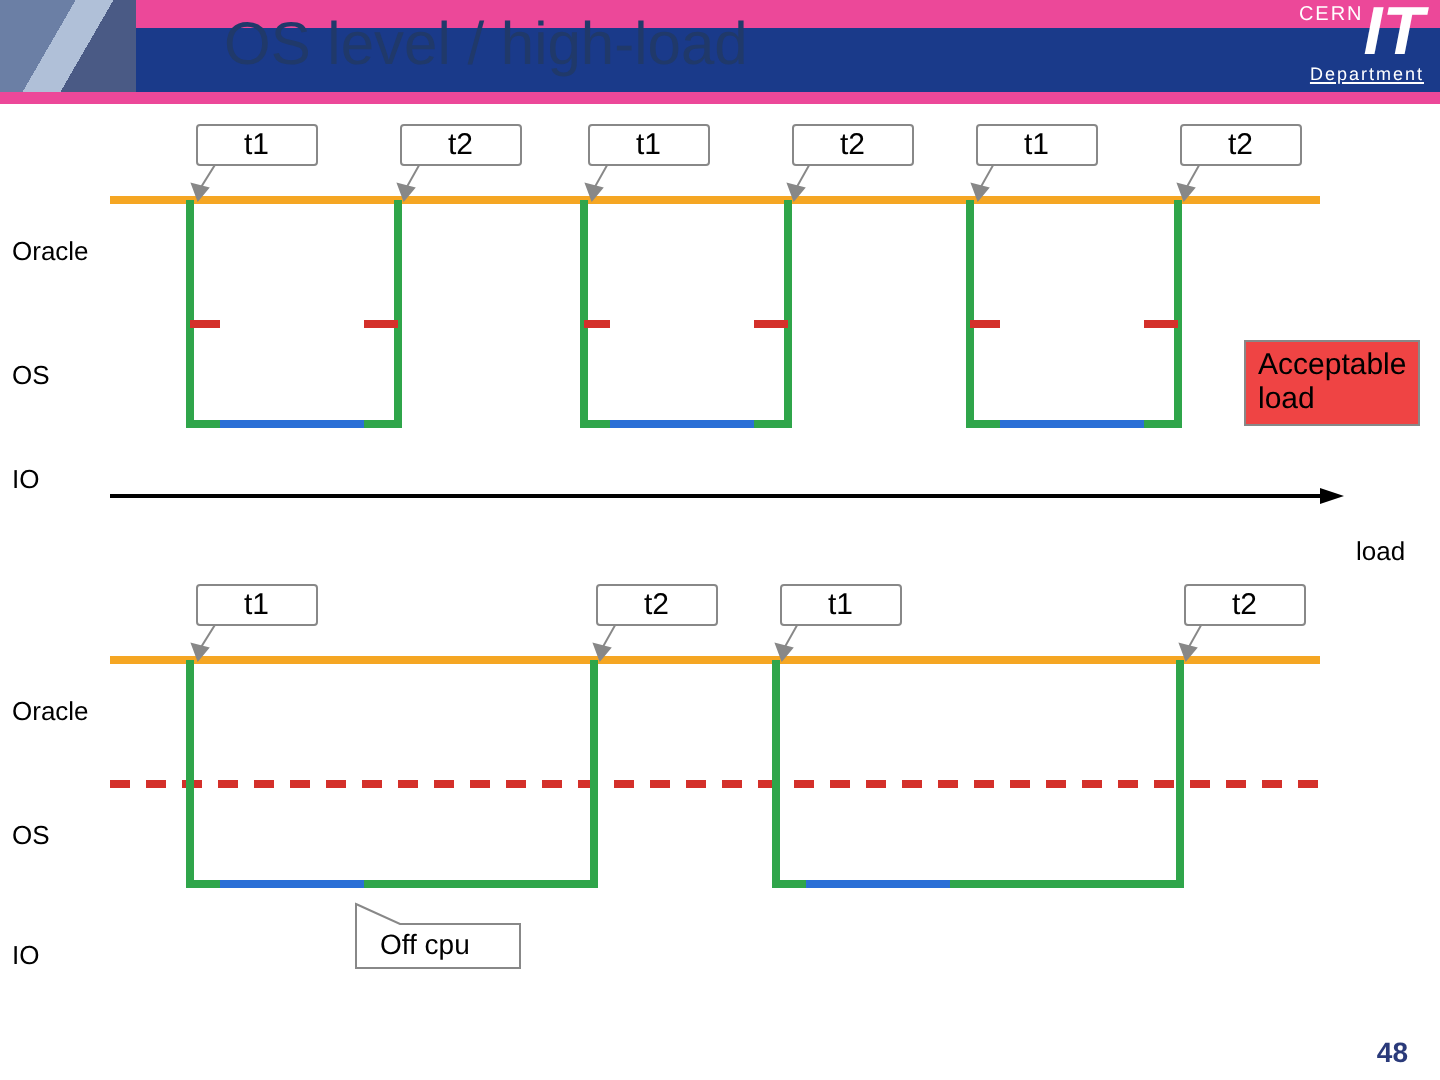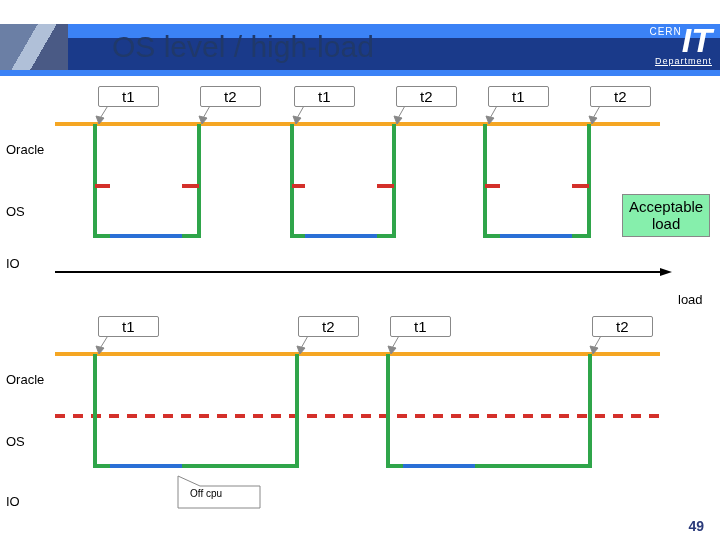--- a/index.html
+++ b/index.html
@@ -1,28 +1,28 @@
 <!DOCTYPE html>
 <html><head>
 <meta charset="utf-8">
 <style>
   html,body{margin:0;padding:0;width:720px;height:540px;font-family:Arial,Helvetica,sans-serif;background:#fff;}
-  .header{position:relative;height:52px;background:#3b82f6;margin-top:24px;}
+  .header{position:relative;height:52px;background:#ec4899;}
   .header-bar{position:absolute;left:0;top:14px;width:720px;height:32px;background:#1a3a8a;}
   .header-photo{position:absolute;left:0;top:0;width:68px;height:46px;background:linear-gradient(120deg,#6b7fa5 0 40%,#b0c0d8 40% 60%,#4a5a85 60% 100%);}
   .title{position:absolute;left:112px;top:6px;color:#20396a;font-size:30px;font-weight:400;}
   .logo{position:absolute;right:8px;top:2px;color:#fff;font-family:Arial;}
   .logo .cern{font-size:10px;letter-spacing:1px;vertical-align:top;}
   .logo .it{font-size:34px;font-weight:700;font-style:italic;line-height:28px;}
   .logo .dept{font-size:9px;letter-spacing:1px;display:block;text-align:right;text-decoration:underline;}
   .stage{position:relative;width:720px;}
   svg{display:block;}
   .t-label{position:absolute;font-size:15px;font-weight:400;background:#fff;border:1px solid #888;padding:1px 23px;border-radius:2px;}
   .side-label{position:absolute;font-size:13px;margin-top:28px;}
-  .box-label{position:absolute;font-size:15px;border:1px solid #888;background:#86efac;padding:3px 6px;text-align:center;line-height:1.15;}
+  .box-label{position:absolute;font-size:15px;border:1px solid #888;background:#ef4444;padding:3px 6px;text-align:left;line-height:1.15;}
   .pagenum{position:absolute;right:16px;bottom:6px;font-size:14px;font-weight:700;color:#2a3a7a;}
 </style>
 </head>
 <body>
 
 <div class="header">
   <div class="header-bar"></div>
   <div class="header-photo"></div>
   <div class="title">OS level / high-load</div>
   <div class="logo">
@@ -124,16 +124,16 @@
 
     <polygon points="178,170 200,180 260,180 260,202 178,202" fill="#fff" stroke="#888"></polygon>
   </svg>
   <span class="side-label" style="left:6px;top:38px">Oracle</span>
   <span class="side-label" style="left:6px;top:100px">OS</span>
   <span class="side-label" style="left:6px;top:160px">IO</span>
   <span class="t-label" style="left:98px;top:10px">t1</span>
   <span class="t-label" style="left:298px;top:10px">t2</span>
   <span class="t-label" style="left:390px;top:10px">t1</span>
   <span class="t-label" style="left:592px;top:10px">t2</span>
-  <span style="position:absolute;left:190px;top:182px;font-size:10px">Off cpu</span>
+  <span style="position:absolute;left:190px;top:182px;font-size:14px">Off cpu</span>
 </div>
 
-<span class="pagenum">49</span>
+<span class="pagenum">48</span>
 
 </body></html>

